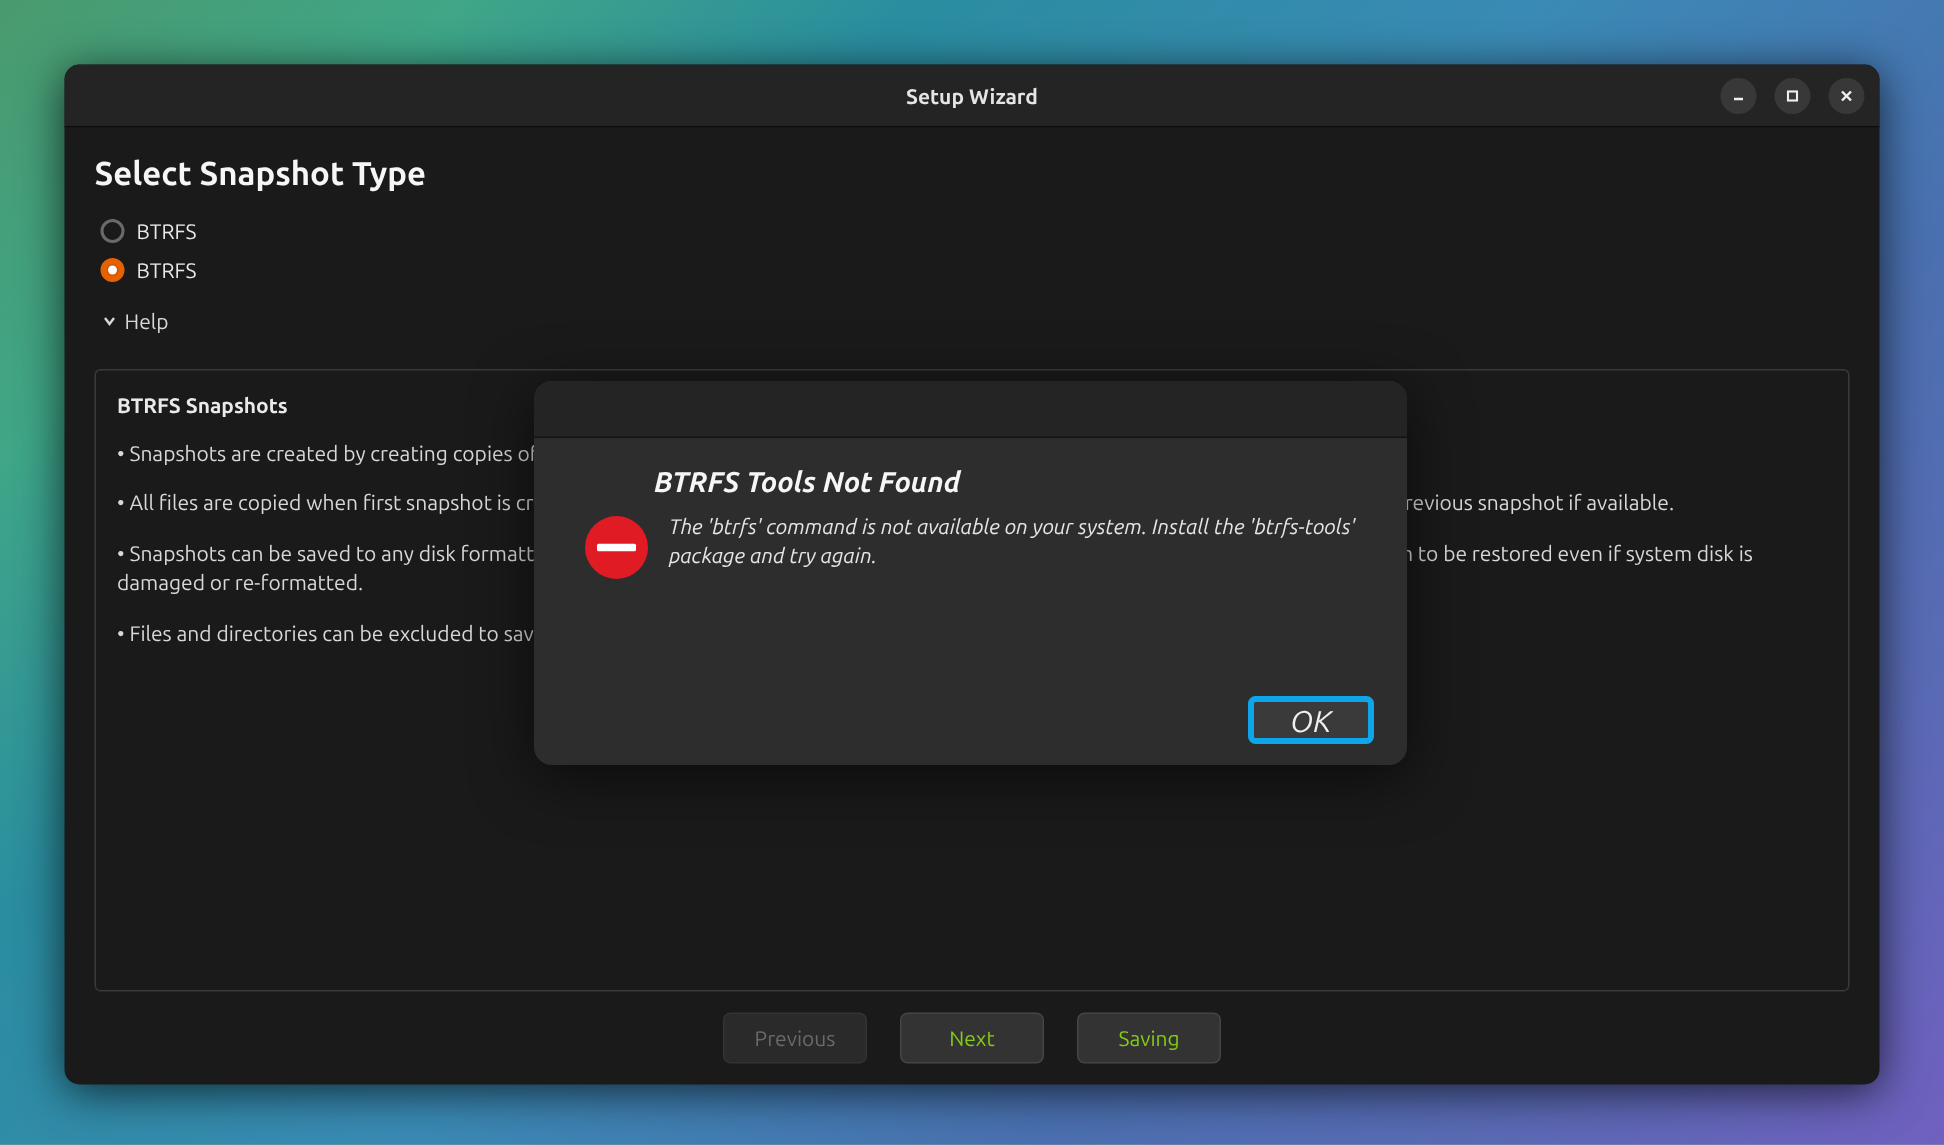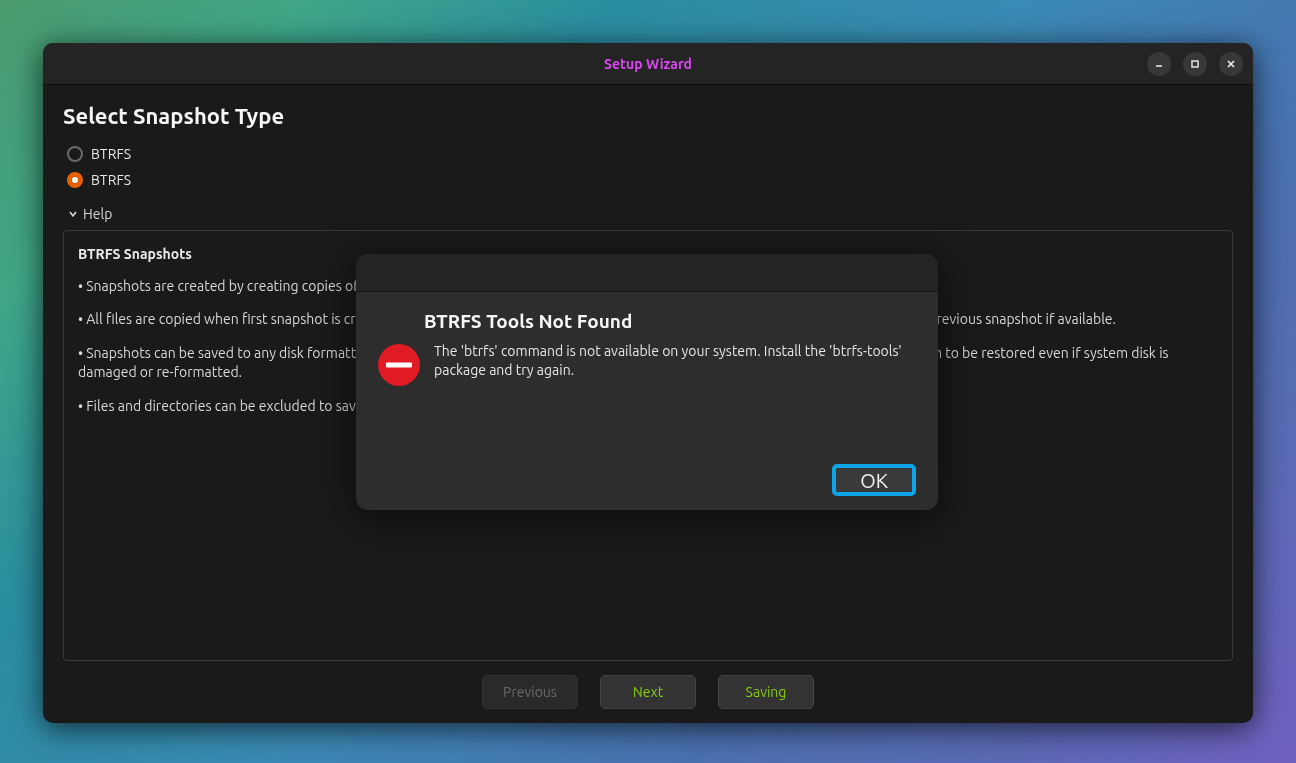--- a/index.html
+++ b/index.html
@@ -34,21 +34,21 @@
     height: 42px;
     background: #242424;
     display: flex;
     align-items: center;
     justify-content: center;
     position: relative;
     border-bottom: 1px solid #0e0e0e;
   }
 
   .titlebar-title {
-    color: #d946ef;
+    color: #e5e5e5;
     font-size: 14px;
     font-weight: 600;
   }
 
   .titlebar-controls {
     position: absolute;
     right: 10px;
     top: 50%;
     transform: translateY(-50%);
     display: flex;
@@ -118,21 +118,21 @@
   .radio-label {
     color: #e8e8e8;
     font-size: 14px;
   }
 
   .help-toggle {
     display: flex;
     align-items: center;
     gap: 4px;
     margin-top: 8px;
-    margin-bottom: 8px;
+    margin-bottom: 24px;
     cursor: pointer;
     font-size: 14px;
     color: #d8d8d8;
     padding-left: 4px;
   }
 
   .chev {
     display: inline-block;
   }
 
@@ -201,24 +201,25 @@
   }
 
   .modal-header-strip {
     height: 38px;
     background: #242424;
     border-bottom: 1px solid #141414;
   }
 
   .modal-body {
     flex: 1;
-    padding: 18px 22px 14px 22px;
+    padding: 18px 22px 14px 34px;
     display: flex;
     flex-direction: column;
     position: relative;
+    font-style: italic;
   }
 
   .modal-title {
     font-size: 19px;
     font-weight: 700;
     color: #f6f6f6;
     margin-left: 46px;
     margin-bottom: 10px;
   }
 

